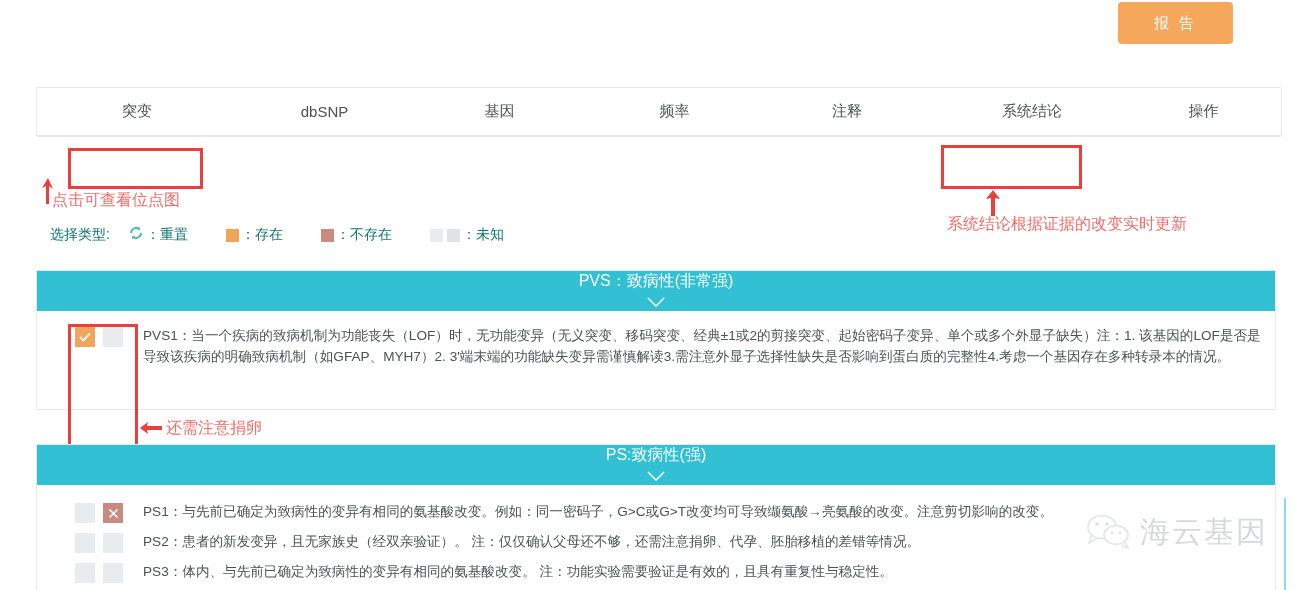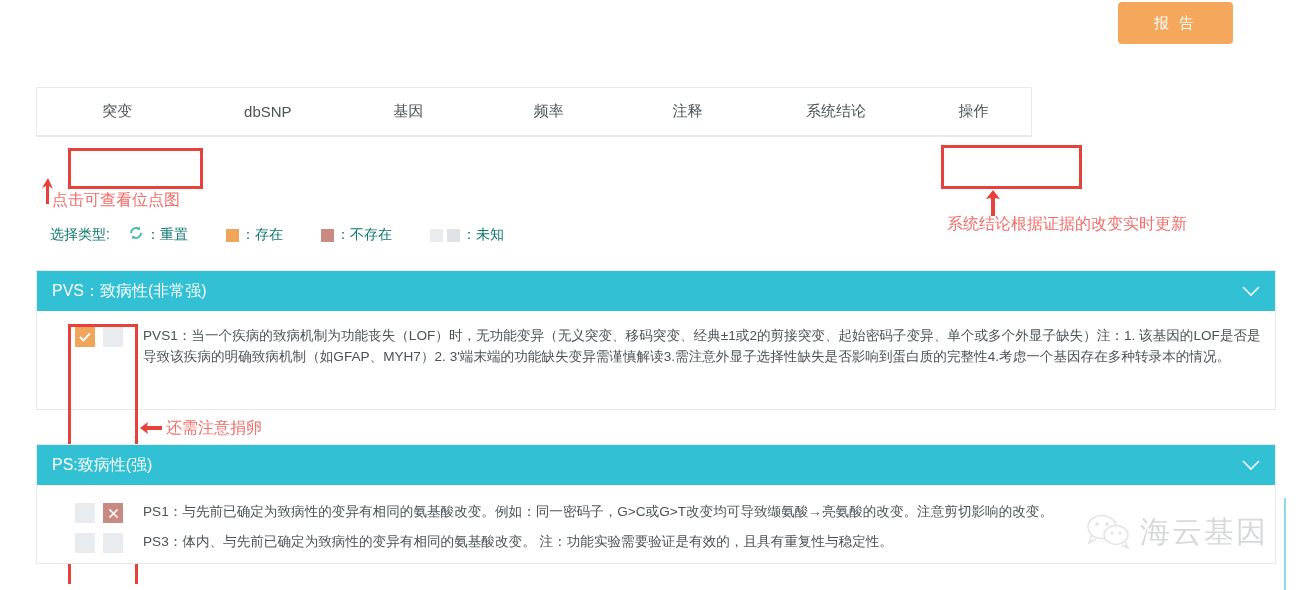--- a/index.html
+++ b/index.html
@@ -30,21 +30,21 @@
   .report-btn {
     position: absolute; left: 1118px; top: 2px; width: 115px; height: 42px;
     background: #f5a85c; border: none; border-radius: 4px;
     color: #fff; font-size: 15px; letter-spacing: 3px;
     display: flex; align-items: center; justify-content: center;
     cursor: pointer; font-family: inherit;
   }
 
   
   .table-card {
-    position: absolute; left: 36px; top: 87px; width: 996px;
+    position: absolute; left: 36px; top: 87px; width: 1246px;
     border: 1px solid #e6eaed; border-radius: 2px; background: #fff;
   }
   .thead {
     display: flex; height: 48px; align-items: center;
     border-bottom: 1px solid #e6eaed; background: #fff;
   }
   .th {
     font-size: 15px; color: #4c5356; text-align: center;
     font-weight: normal;
   }
@@ -92,22 +92,22 @@
   .sw-unknown2 { background: #dfe3e6; margin-left: 2px; }
   .refresh-icon { color: #3fb9a5; font-size: 16px; margin-right: 2px; display:inline-block; }
 
   
   .panel {
     position: absolute; left: 36px; width: 1240px;
     border: 1px solid #e6eaed; background: #fff;
   }
   .panel-head {
     height: 40px; background: #31c0d4; color: #fff;
-    display: flex; align-items: center; padding: 0 15px;
-    font-size: 16px; justify-content: space-between; cursor: pointer;
+    display: flex; align-items: center; padding: 0 26px;
+    font-size: 16px; justify-content: space-between; cursor: pointer; flex-direction: column;
   }
   .panel-head .chev { font-size: 15px; opacity: .95; }
   .panel-body { padding: 14px 0 10px 0; }
 
   .ev-row { display: flex; align-items: flex-start; padding: 0 14px 0 38px; }
   .ev-row + .ev-row { margin-top: 8px; }
   .boxpair { display: flex; flex: 0 0 auto; margin-right: 12px; padding-top: 2px; }
   .cb {
     width: 20px; height: 20px; display: inline-flex;
     align-items: center; justify-content: center;
@@ -246,20 +246,27 @@
       <div class="ev-row">
         <span class="boxpair">
           <span class="cb cb-unchecked"></span>
           <span class="cb cb-cross">
             <svg width="11" height="11" viewBox="0 0 11 11" aria-hidden="true">
               <path d="M1.5 1.5 L9.5 9.5 M9.5 1.5 L1.5 9.5" stroke="#ffffff" stroke-width="1.7"></path>
             </svg>
           </span>
         </span>
         <span class="ev-text">PS1：与先前已确定为致病性的变异有相同的氨基酸改变。例如：同一密码子，G&gt;C或G&gt;T改变均可导致缬氨酸→亮氨酸的改变。注意剪切影响的改变。</span>
+      </div>
+      <div class="ev-row">
+        <span class="boxpair">
+          <span class="cb cb-unchecked"></span>
+          <span class="cb cb-unchecked"></span>
+        </span>
+        <span class="ev-text">PS2：患者的新发变异，且无家族史（经双亲验证）。 注：仅仅确认父母还不够，还需注意捐卵、代孕、胚胎移植的差错等情况。</span>
       </div>
       <div class="ev-row">
         <span class="boxpair">
           <span class="cb cb-unchecked"></span>
           <span class="cb cb-unchecked"></span>
         </span>
         <span class="ev-text">PS3：体内、与先前已确定为致病性的变异有相同的氨基酸改变。 注：功能实验需要验证是有效的，且具有重复性与稳定性。</span>
       </div>
     </div>
   </div>

